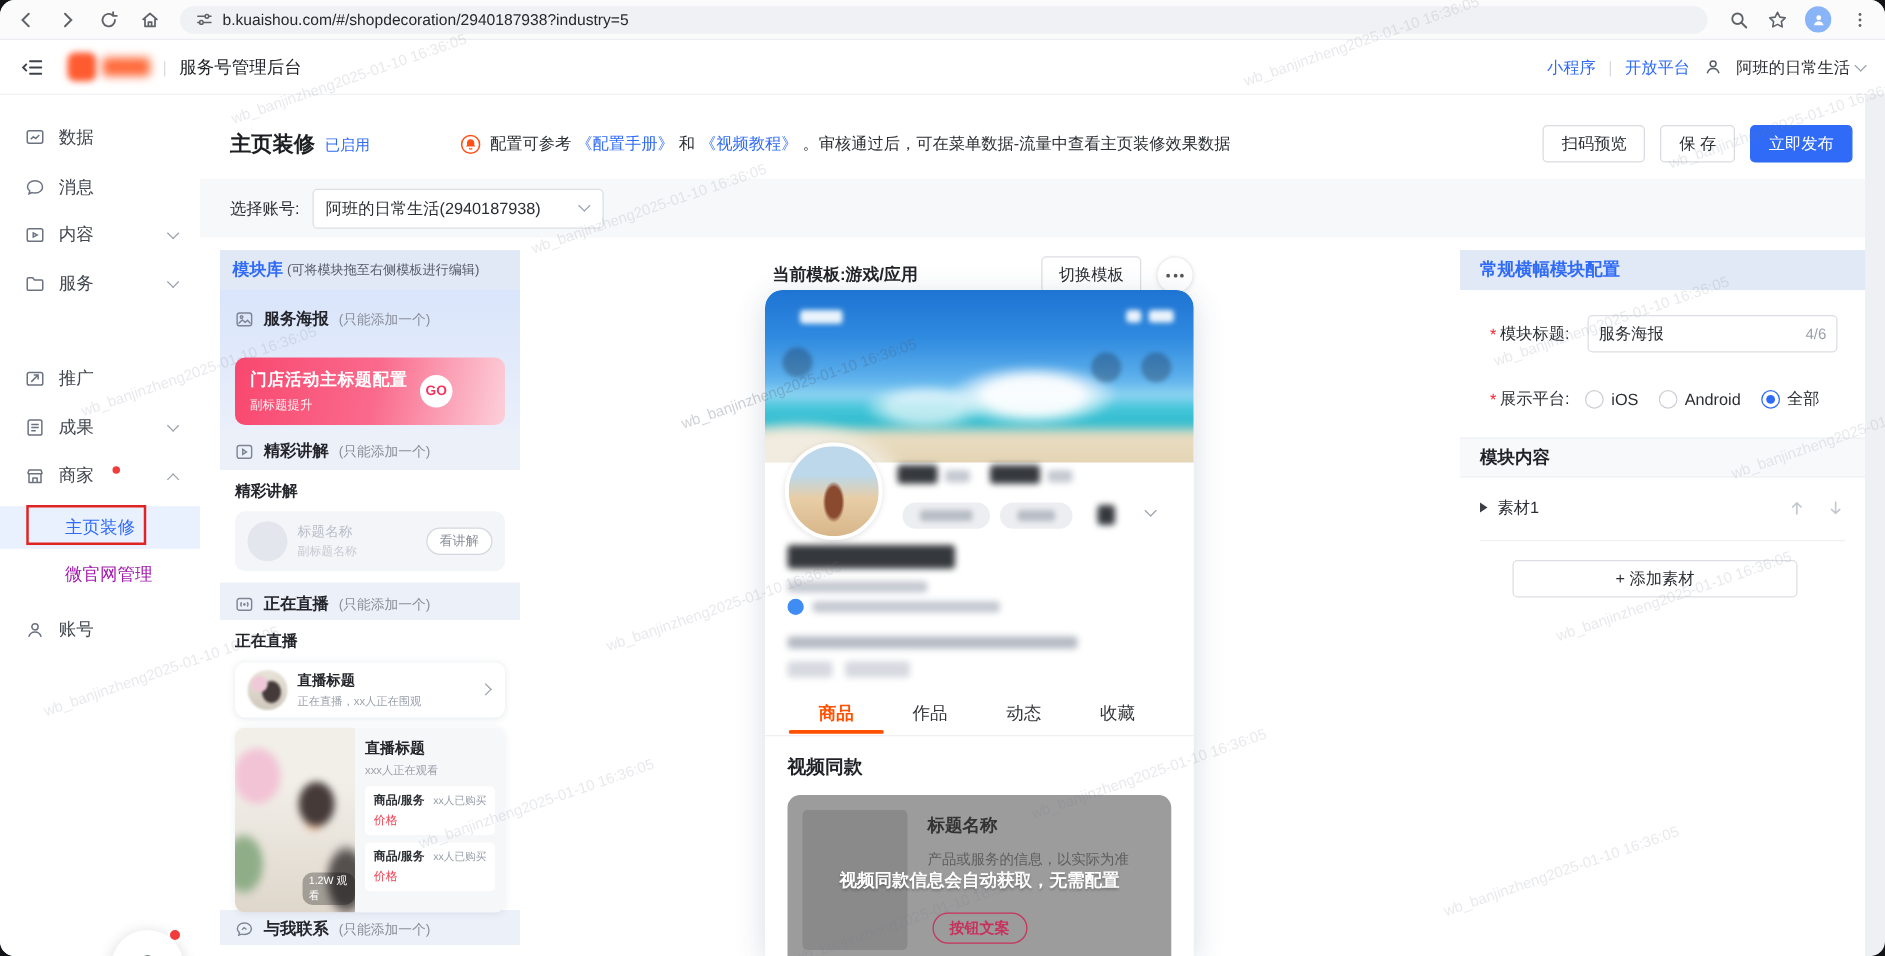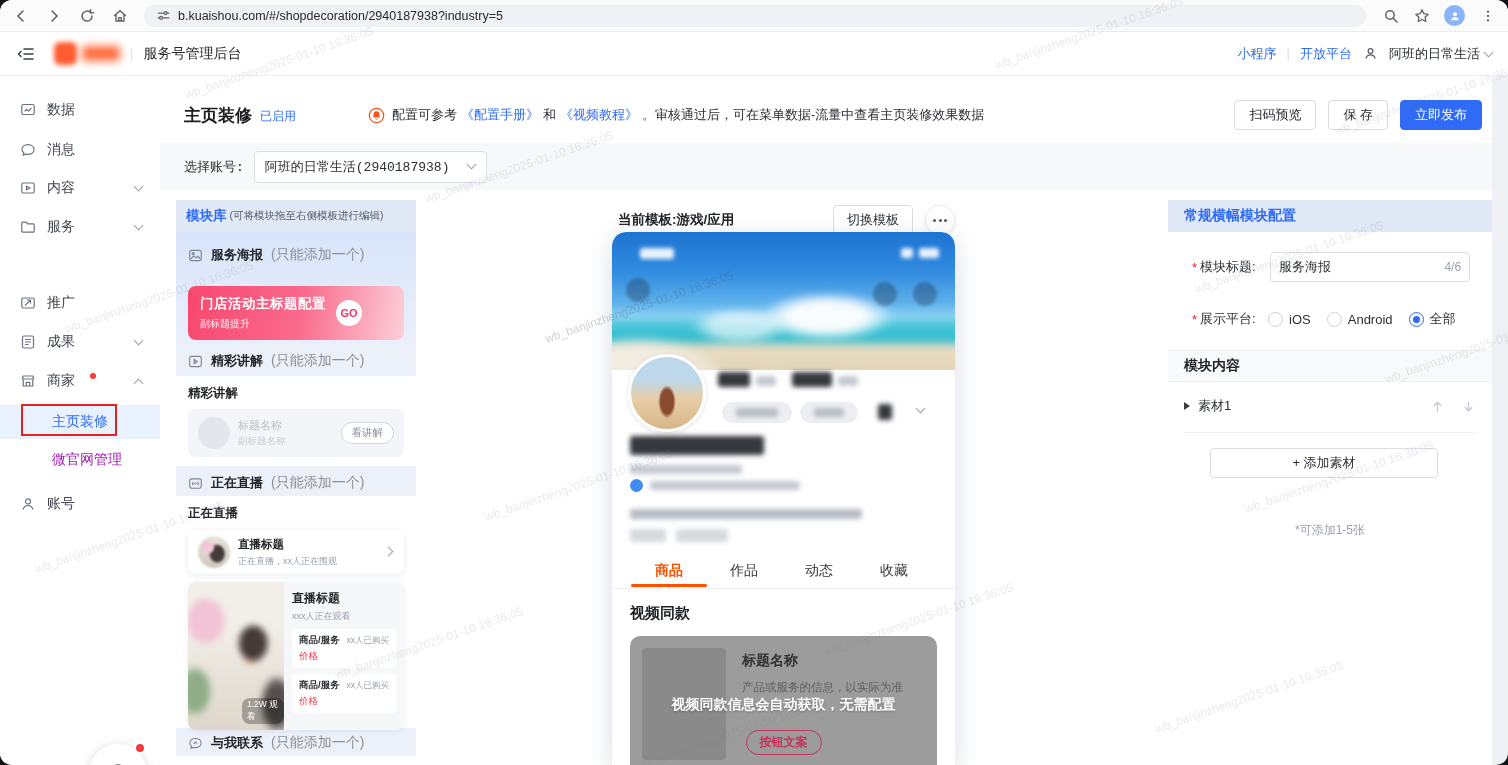--- a/index.html
+++ b/index.html
@@ -47,35 +47,35 @@
   .title-row{position:absolute;top:22px;left:24px;right:10px;height:34px;display:flex;align-items:center;}
   .page-title{font-size:17px;font-weight:bold;color:#1c1e22;}
   .status{font-size:12px;color:#2f6bf6;margin-left:8px;margin-top:3px;}
   .notice{display:flex;align-items:center;gap:4px;margin-left:72px;font-size:13px;color:#2b2e33;}
   .notice .lnk{color:#2f6bf6;cursor:pointer;}
   .bell{width:17px;height:17px;margin-right:3px;flex:none;}
   .actions{margin-left:auto;display:flex;gap:12px;}
   .btn{height:30px;padding:0 14px;border:1px solid #d9dbe0;border-radius:4px;background:#fff;font-size:13px;color:#2b2e33;display:flex;align-items:center;cursor:pointer;white-space:nowrap;}
   .btn.primary{background:#2f6bf6;border-color:#2f6bf6;color:#fff;}
 
-  .account-row{position:absolute;top:67px;left:0;right:0;height:47px;background:#f7f8fa;display:flex;align-items:center;padding-left:24px;font-family:Liberation Mono, monospace;}
+  .account-row{position:absolute;top:67px;left:0;right:0;height:47px;background:#f7f8fa;display:flex;align-items:center;padding-left:24px;}
   .account-label{font-size:13px;color:#2b2e33;}
   .select{margin-left:10px;width:233px;height:32px;background:#fff;border:1px solid #dcdee3;border-radius:4px;display:flex;align-items:center;padding:0 26px 0 10px;font-size:13px;color:#2b2e33;position:relative;cursor:pointer;}
   .select .chev{position:absolute;right:11px;top:12px;}
 
   
   .mpanel{position:absolute;left:16px;top:124px;width:240px;bottom:0;background:#ecf0f9;overflow:hidden;}
   .mp-header{height:32px;background:#e1e8f6;display:flex;align-items:center;padding:0 10px;}
   .mp-title{color:#2f6bf6;font-weight:bold;font-size:13.5px;flex:none;}
   .mp-sub{font-size:10.5px;color:#565b66;margin-left:3px;white-space:nowrap;}
   .sec1-hl{position:absolute;top:32px;left:0;width:240px;height:112px;background:linear-gradient(180deg,#d9e5fb,#eaeffa);}
   .mp-sec{position:absolute;left:0;width:240px;height:26px;display:flex;align-items:center;padding:0 12px;gap:8px;}
   .mp-sec .micon{width:15px;height:15px;color:#7d8494;flex:none;}
   .mp-sec .name{font-size:13px;font-weight:bold;color:#23252a;}
-  .mp-sec .lim{font-size:14px;color:#8a8f9a;white-space:nowrap;}
+  .mp-sec .lim{font-size:11px;color:#8a8f9a;white-space:nowrap;}
   .promo{position:absolute;top:86px;left:12px;width:216px;height:54px;border-radius:8px;background:linear-gradient(100deg,#f9476f 0%,#fa6a8c 52%,#fcd0da 100%);color:#fff;padding:9px 12px;overflow:hidden;cursor:pointer;}
   .promo-title{font-size:13.5px;font-weight:bold;letter-spacing:.5px;}
   .promo-sub{font-size:10px;opacity:.92;margin-top:4px;}
   .promo-go{position:absolute;left:148px;top:14px;width:26px;height:26px;border-radius:50%;background:#fff;color:#f4335f;font-weight:bold;font-size:11px;display:flex;align-items:center;justify-content:center;}
   .card2{position:absolute;top:176px;left:0;width:240px;height:90px;background:#fff;padding:9px 12px;}
   .b-title{font-size:12.5px;font-weight:bold;color:#23252a;}
   .card2-row{margin-top:7px;height:48px;background:#f4f5f8;border-radius:8px;display:flex;align-items:center;padding:0 10px;gap:8px;cursor:grab;}
   .phc{width:32px;height:32px;border-radius:50%;background:#e3e6ec;flex:none;}
   .pht1{font-size:11px;color:#b9bec8;}
   .pht2{font-size:9.5px;color:#c6cad3;margin-top:2px;}
@@ -599,21 +599,20 @@
           <span>
               <svg width="15" height="15" viewBox="0 0 16 16" fill="none" stroke="currentColor" stroke-width="1.4" stroke-linecap="round">
                 <path d="M8 3v9.5M4.5 9L8 12.5 11.5 9"></path>
               </svg>
             </span>
         </span>
       </div>
       <div class="cfg-div"></div>
 
       <button class="add-btn">+ 添加素材</button>
-      <div class="cfg-note">*可添加1-5张</div>
     </div>
   </div>
 
   <div class="float-help">
     <svg width="24" height="24" viewBox="0 0 24 24" fill="none" stroke="currentColor" stroke-width="1.6" stroke-linecap="round">
         <path d="M5 13v-2a7 7 0 0 1 14 0v2"></path>
         <rect x="3.5" y="12.5" width="4" height="6" rx="2"></rect>
         <rect x="16.5" y="12.5" width="4" height="6" rx="2"></rect>
         <path d="M18.5 18.5c0 2-1.8 2.8-4.5 2.8"></path>
       </svg>

